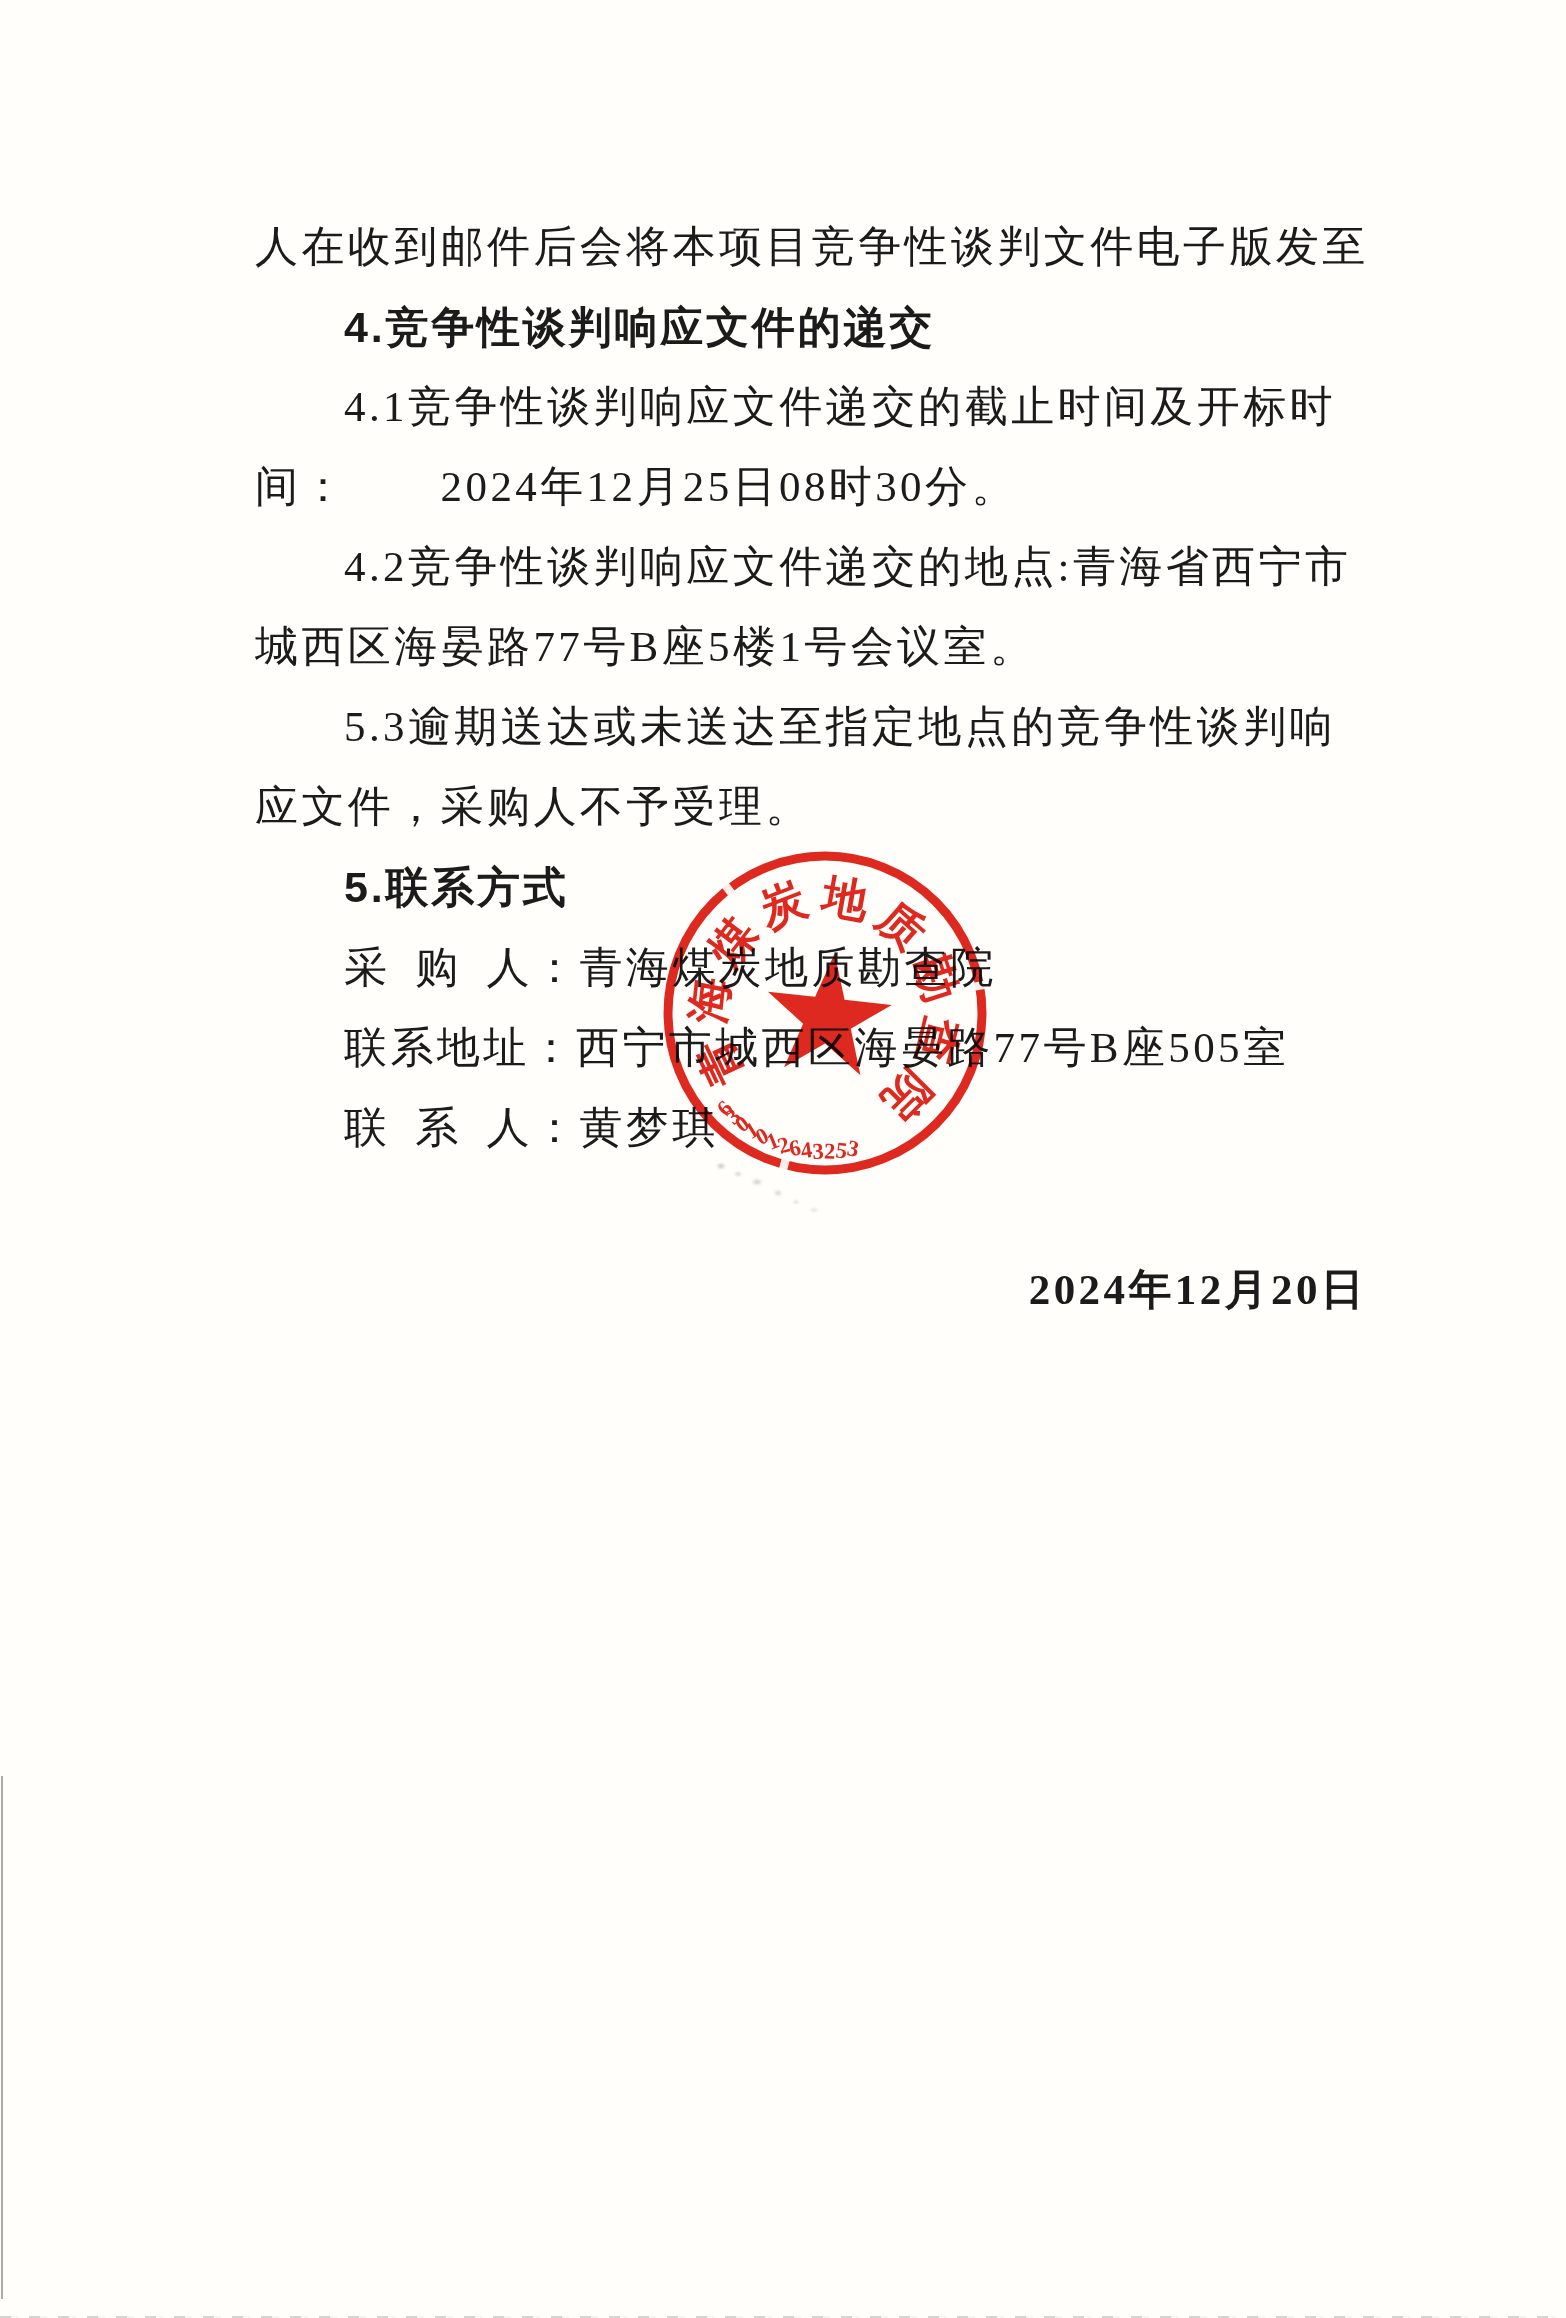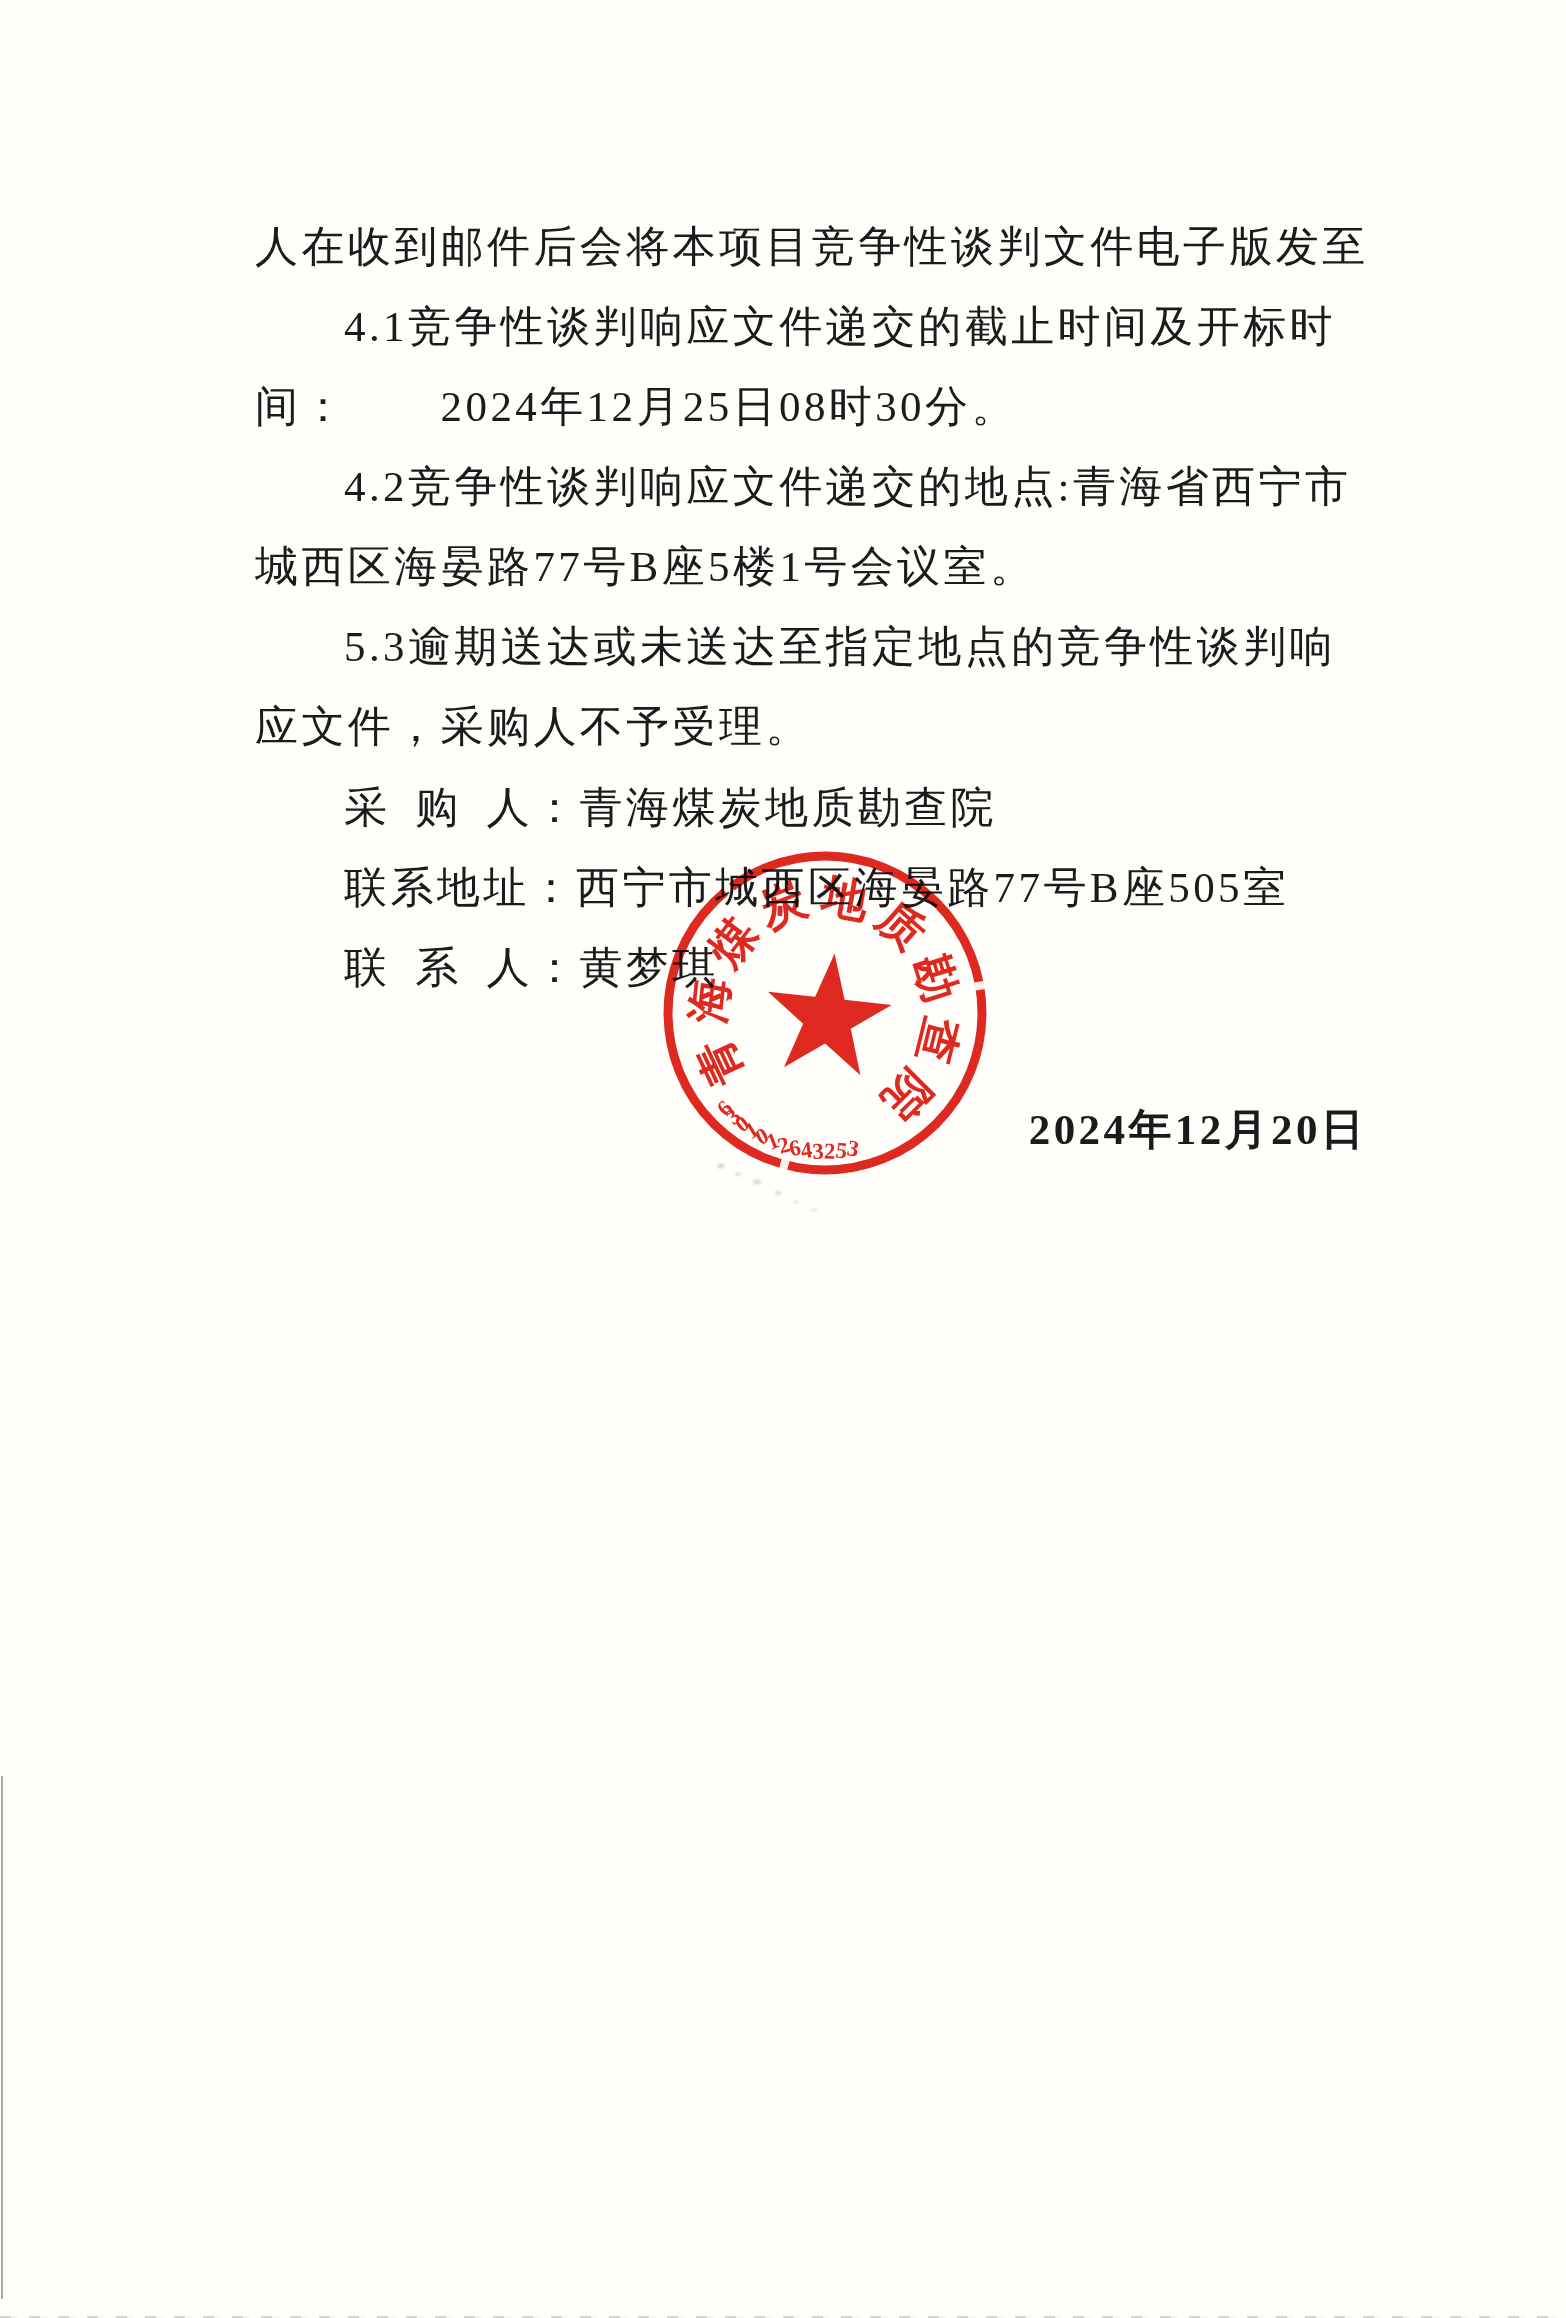--- a/index.html
+++ b/index.html
@@ -54,26 +54,28 @@
     background:repeating-linear-gradient(90deg,
       rgba(90,90,90,.5) 0 11px, rgba(170,170,170,.2) 11px 18px, transparent 18px 29px);
   }
 </style>
 </head>
 <body>
 
 <div class="page">
   <div class="doc" id="doc-lines">
       <div class="line line-body">人在收到邮件后会将本项目竞争性谈判文件电子版发至</div>
+      <div class="line line-heading">4.竞争性谈判响应文件的递交</div>
       <div class="line line-indent">4.1竞争性谈判响应文件递交的截止时间及开标时</div>
       <div class="line line-body">间：　　2024年12月25日08时30分。</div>
       <div class="line line-indent">4.2竞争性谈判响应文件递交的地点:青海省西宁市</div>
       <div class="line line-body">城西区海晏路77号B座5楼1号会议室。</div>
       <div class="line line-indent">5.3逾期送达或未送达至指定地点的竞争性谈判响</div>
       <div class="line line-body">应文件，采购人不予受理。</div>
+      <div class="line line-heading">5.联系方式</div>
       <div class="line line-contact"><span class="contact-label">采 购 人：</span><span class="contact-value">青海煤炭地质勘查院</span></div>
       <div class="line line-contact"><span class="contact-label">联系地址：</span><span class="contact-value">西宁市城西区海晏路77号B座505室</span></div>
       <div class="line line-contact"><span class="contact-label">联 系 人：</span><span class="contact-value">黄梦琪</span></div>
       <div class="line line-date">2024年12月20日</div>
     </div>
 
   <div class="seal">
     <svg id="seal-svg" viewBox="0 0 520 520" width="358" height="358">
         <circle cx="260" cy="260" r="228" fill="none" stroke="#dd2218" stroke-width="13"></circle>
         <polygon points="264.0,173.0 285.5,238.4 354.4,238.6 298.8,279.3 319.8,344.9 264.0,304.6 208.2,344.9 229.2,279.3 173.6,238.6 242.5,238.4" fill="#dd2218" transform="rotate(6 264 268)"></polygon>

